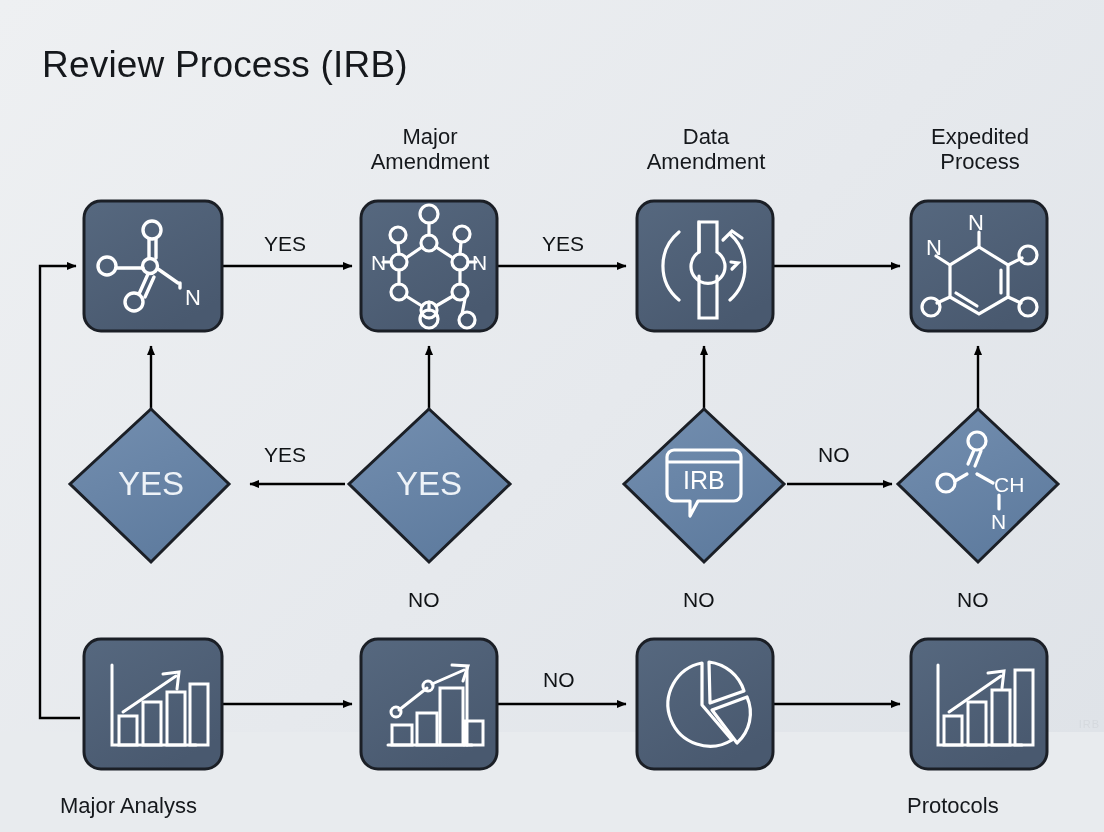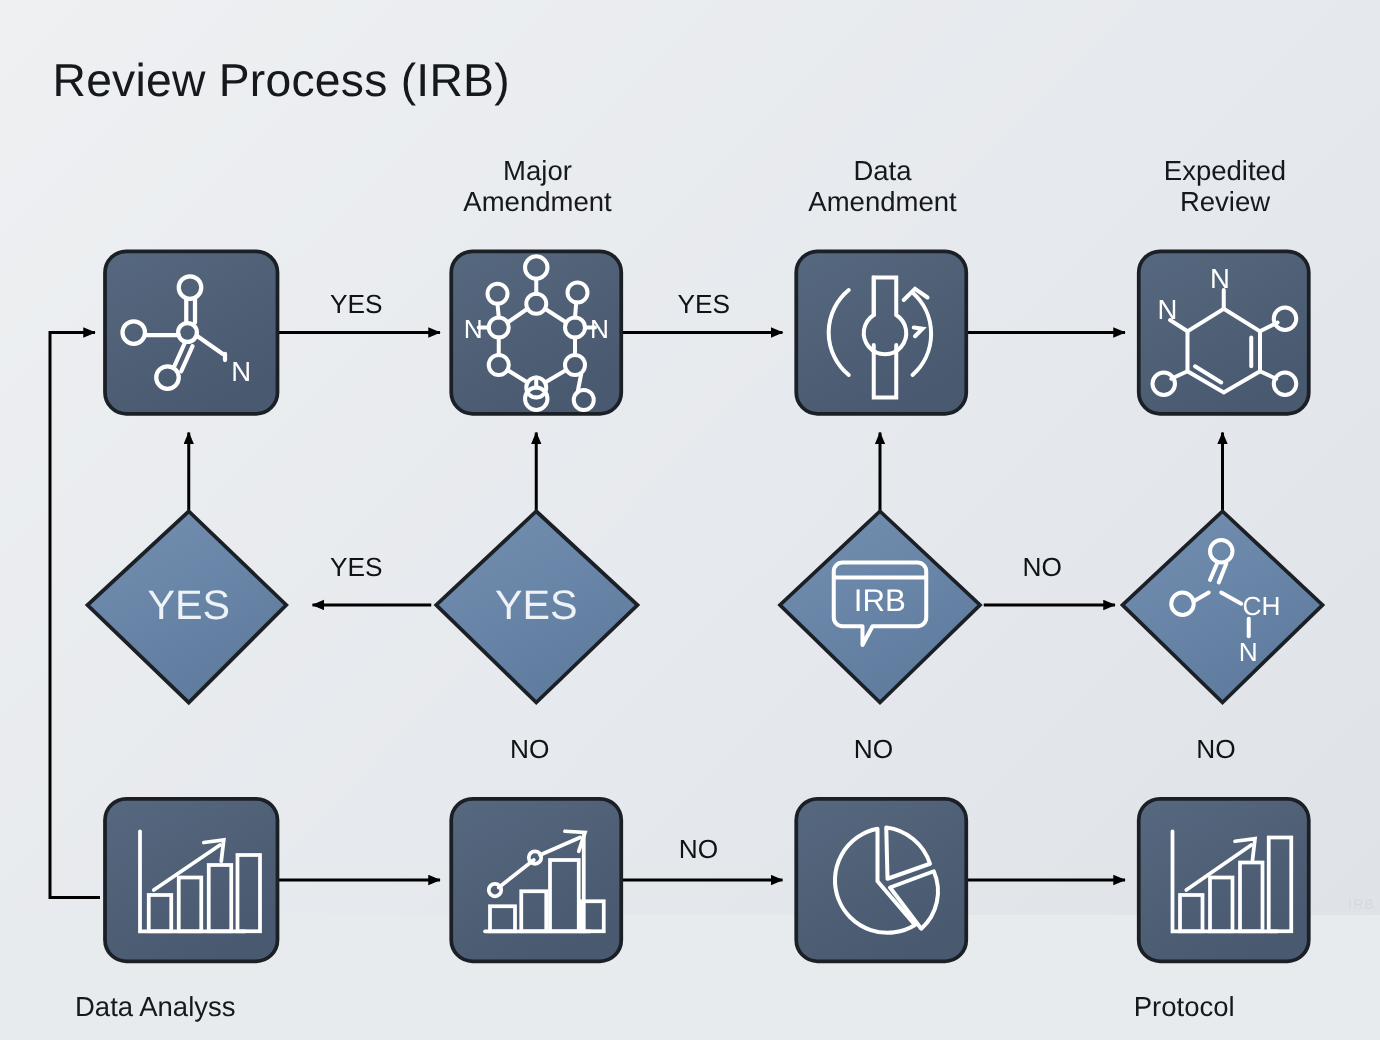--- a/index.html
+++ b/index.html
@@ -305,33 +305,33 @@
         <path d="M988,673 L1004,671 L1002,688"></path>
       </g>
     </g>
   </svg>
 
   <div class="node-label" style="left:332px; top:124px; width:196px;">Major
 Amendment</div>
   <div class="node-label" style="left:608px; top:124px; width:196px;">Data
 Amendment</div>
   <div class="node-label" style="left:882px; top:124px; width:196px;">Expedited
-Review</div>
+Process</div>
 
   <div class="diamond-text" style="left:71px; top:465px; width:160px;">YES</div>
   <div class="diamond-text" style="left:349px; top:465px; width:160px;">YES</div>
 
   <div class="edge-label" style="left:264px; top:232px;">YES</div>
   <div class="edge-label" style="left:542px; top:232px;">YES</div>
   <div class="edge-label" style="left:264px; top:443px;">YES</div>
   <div class="edge-label" style="left:818px; top:443px;">NO</div>
 
   <div class="edge-label" style="left:408px; top:588px;">NO</div>
   <div class="edge-label" style="left:683px; top:588px;">NO</div>
   <div class="edge-label" style="left:957px; top:588px;">NO</div>
 
   <div class="edge-label" style="left:543px; top:668px;">NO</div>
 
-  <div class="bottom-label" style="left:60px; top:793px;">Data Analyss</div>
-  <div class="bottom-label" style="left:907px; top:793px;">Protocol</div>
+  <div class="bottom-label" style="left:60px; top:793px;">Major Analyss</div>
+  <div class="bottom-label" style="left:907px; top:793px;">Protocols</div>
 
   <div class="watermark">IRB</div>
 </div>
 
 </body></html>

